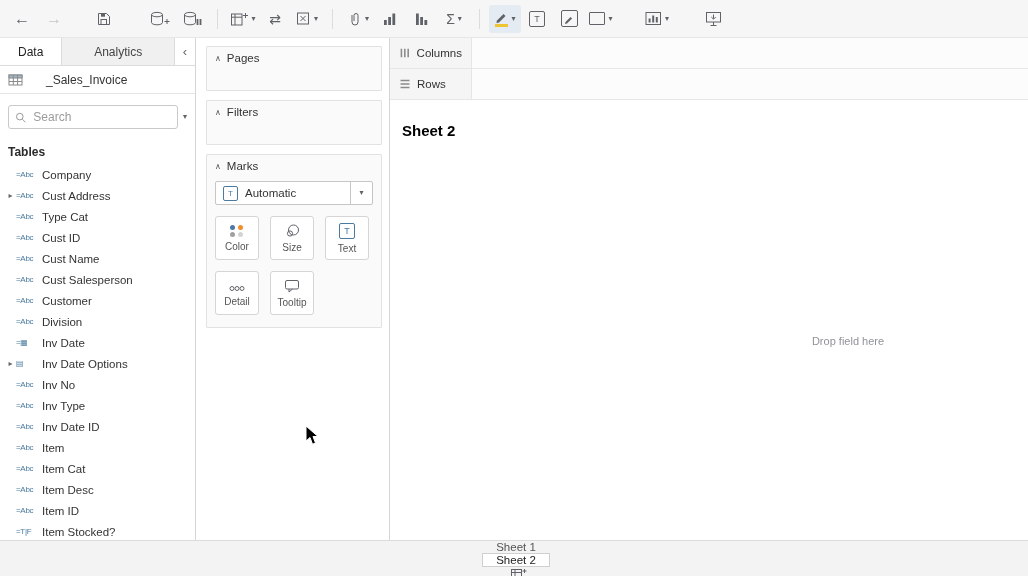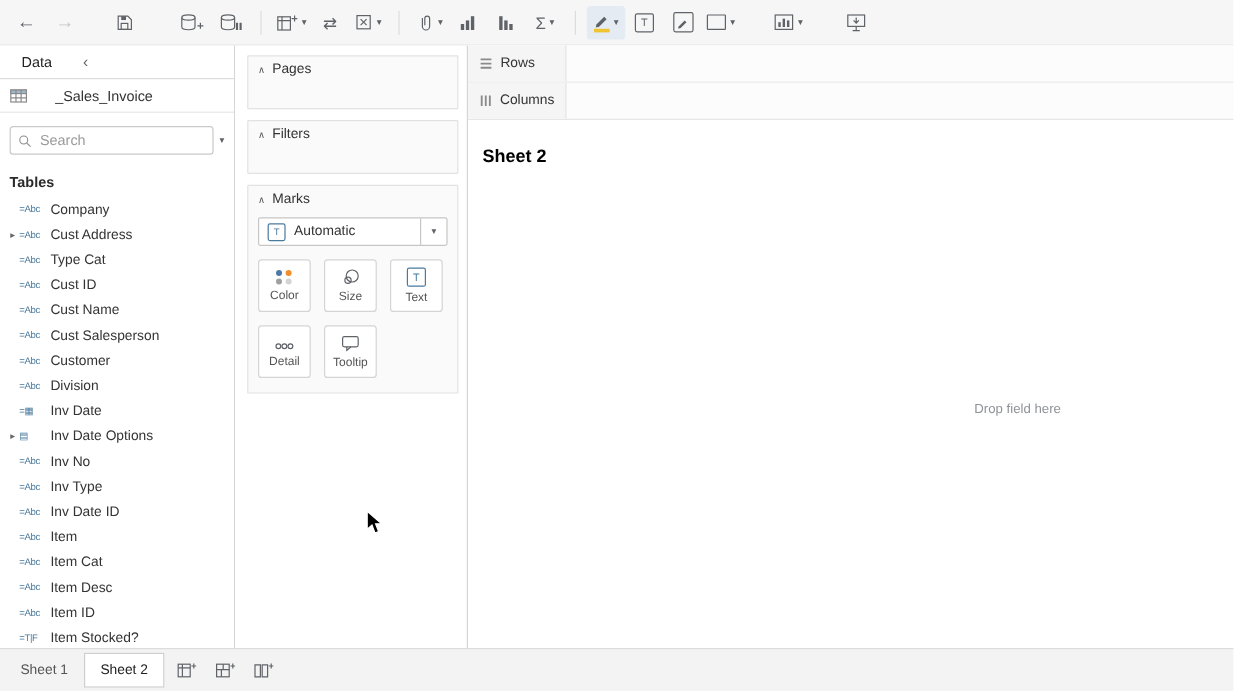--- a/index.html
+++ b/index.html
@@ -71,21 +71,21 @@
   .shelf-row{height:30px;flex:none;display:flex;border-bottom:1px solid #e6e6e6;background:#fcfcfc;}
   .shelf-chip{width:82px;flex:none;display:flex;align-items:center;gap:6px;padding:0 9px;background:#f5f5f5;
               border-right:1px solid #e6e6e6;font-size:11.5px;color:#333;box-sizing:border-box;}
   .shelf-drop{flex:1;}
   .sheet-body{flex:1;position:relative;background:#fff;}
   .sheet-title{position:absolute;left:12px;top:22px;font-size:15px;font-weight:600;color:#000;}
   .drop-hint{position:absolute;left:458px;top:241px;transform:translate(-50%,-50%);
              font-size:11px;color:#8f9398;}
   
   .status-bar{position:absolute;left:0;right:0;bottom:0;height:36px;background:#f3f3f3;
-              border-top:1px solid #dcdcdc;display:flex;align-items:center;padding-left:4px;box-sizing:border-box;}
+              border-top:1px solid #dcdcdc;display:flex;align-items:center;padding-left:4px;box-sizing:border-box;flex-direction:column;}
   .sheet-tab{height:27px;display:flex;align-items:center;padding:0 13px;font-size:11.5px;color:#555;}
   .sheet-tab.active{background:#fff;border:1px solid #cfcfcf;color:#222;}
   .sb-btn{width:28px;height:26px;display:flex;align-items:center;justify-content:center;margin-left:4px;}
   
   .cursor{position:absolute;left:305px;top:425px;z-index:50;pointer-events:none;}
 </style>
 </head>
 <body>
 
 <div class="toolbar">
@@ -202,20 +202,21 @@
       <rect x="1.5" y="1.5" width="14" height="9.5" fill="none" stroke="#5f6368"></rect>
       <path d="M8.5 3.5 v4.2 M6.3 6 L8.5 8.2 L10.7 6" fill="none" stroke="#5f6368"></path>
       <path d="M8.5 11 v3 M5.5 14.5 h6" stroke="#5f6368"></path>
     </svg>
   </div>
 </div>
 
 <div class="data-pane">
   <div class="pane-tabs">
     <div class="pane-tab">Data</div>
+    <div class="pane-tab inactive">Analytics</div>
     <div class="collapse-btn">‹</div>
   </div>
   <div class="datasource">
     <svg width="15" height="14" viewBox="0 0 15 14">
       <rect x="1" y="2" width="13" height="10" fill="none" stroke="#8a8a8a"></rect>
       <rect x="1" y="2" width="13" height="3" fill="#9fb8c9" stroke="#8a8a8a"></rect>
       <path d="M1 8.5 h13 M5.3 2 v10 M9.6 2 v10" stroke="#8a8a8a"></path>
     </svg>
     <span>_Sales_Invoice</span>
   </div>
@@ -404,32 +405,32 @@
         <span class="mark-btn-label">Tooltip</span>
       </div>
     </div>
   </div>
 </div>
 
 <div class="canvas">
   <div class="shelf-row">
     <div class="shelf-chip">
       <svg width="12" height="12" viewBox="0 0 12 12">
+        <path d="M2.5 1.5 v9 M6 1.5 v9 M9.5 1.5 v9" stroke="#8a8a8a" stroke-width="1.6"></path>
+      </svg>
+      <span>Columns</span>
+    </div>
+    <div class="shelf-drop"></div>
+  </div>
+  <div class="shelf-row">
+    <div class="shelf-chip">
+      <svg width="12" height="12" viewBox="0 0 12 12">
         <path d="M1.5 2.5 h9 M1.5 6 h9 M1.5 9.5 h9" stroke="#8a8a8a" stroke-width="1.6"></path>
       </svg>
       <span>Rows</span>
-    </div>
-    <div class="shelf-drop"></div>
-  </div>
-  <div class="shelf-row">
-    <div class="shelf-chip">
-      <svg width="12" height="12" viewBox="0 0 12 12">
-        <path d="M2.5 1.5 v9 M6 1.5 v9 M9.5 1.5 v9" stroke="#8a8a8a" stroke-width="1.6"></path>
-      </svg>
-      <span>Columns</span>
     </div>
     <div class="shelf-drop"></div>
   </div>
   <div class="sheet-body">
     <div class="sheet-title">Sheet 2</div>
     <div class="drop-hint">Drop field here</div>
   </div>
 </div>
 
 <div class="status-bar">

